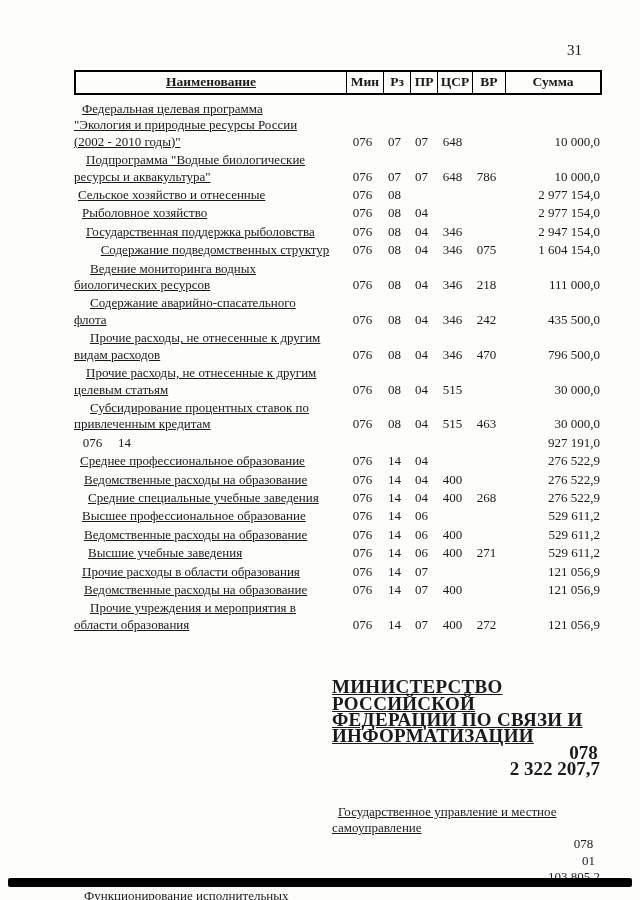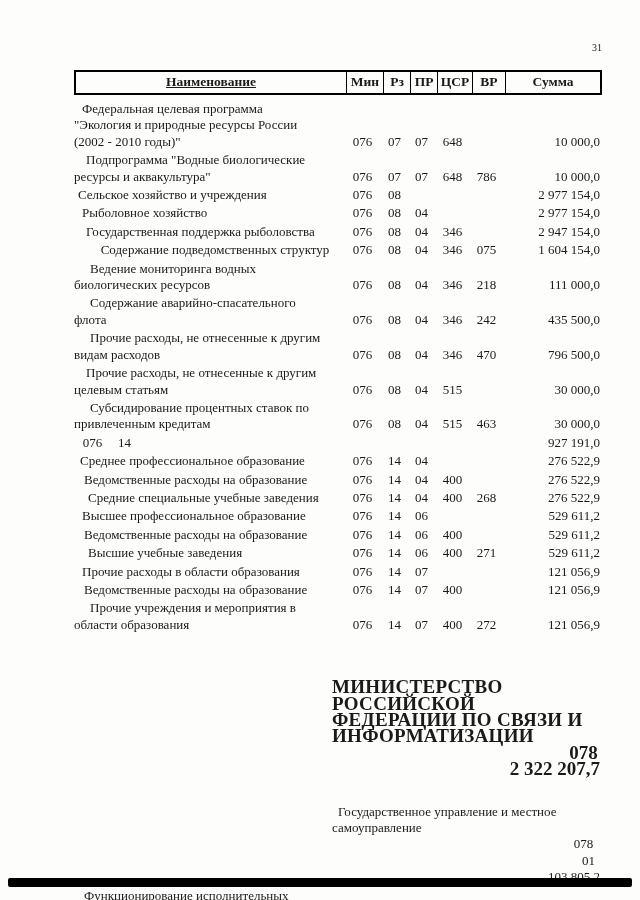--- a/index.html
+++ b/index.html
@@ -13,22 +13,22 @@
     height: 900px;
     background: #fdfdfc;
     font-family: "Liberation Serif", serif;
     color: #1a1a1a;
     overflow: hidden;
     margin: 0 auto;
   }
   .page-number {
     position: absolute;
     top: 42px;
-    right: 38px;
-    font-size: 10px;
+    right: 58px;
+    font-size: 15px;
   }
   .budget-table {
     position: absolute;
     top: 70px;
     left: 74px;
     width: 528px;
   }
   .thead {
     display: flex;
     border: 2px solid #000;
@@ -63,20 +63,21 @@
     align-items: flex-end;
     margin-bottom: 2px;
   }
   .row .cell {
     box-sizing: border-box;
     line-height: 16.4px;
   }
   .c-name {
     white-space: pre-line;
     padding-right: 4px;
+    text-decoration: underline;
   }
   .c-min, .c-rz, .c-pr, .c-csr, .c-vr { text-align: center; }
   .c-summa { text-align: right; padding-right: 2px; }
   .row.bold {
     font-weight: bold;
     font-size: 19px;
     flex-direction: column;
   }
   .row.bold .c-name { letter-spacing: 0.3px; }
   .black-bar {
@@ -124,21 +125,21 @@
           <div class="cell c-name" style="text-indent: 12px;">Подпрограмма "Водные биологические
 ресурсы и аквакультура"</div>
           <div class="cell c-min">076</div>
           <div class="cell c-rz">07</div>
           <div class="cell c-pr">07</div>
           <div class="cell c-csr">648</div>
           <div class="cell c-vr">786</div>
           <div class="cell c-summa">10 000,0</div>
         </div>
         <div class="row">
-          <div class="cell c-name" style="text-indent: 4px;">Сельское хозяйство и учреждения</div>
+          <div class="cell c-name" style="text-indent: 4px;">Сельское хозяйство и отнесенные</div>
           <div class="cell c-min">076</div>
           <div class="cell c-rz">08</div>
           <div class="cell c-pr"></div>
           <div class="cell c-csr"></div>
           <div class="cell c-vr"></div>
           <div class="cell c-summa">2 977 154,0</div>
         </div>
         <div class="row">
           <div class="cell c-name" style="text-indent: 8px;">Рыболовное хозяйство</div>
           <div class="cell c-min">076</div>

